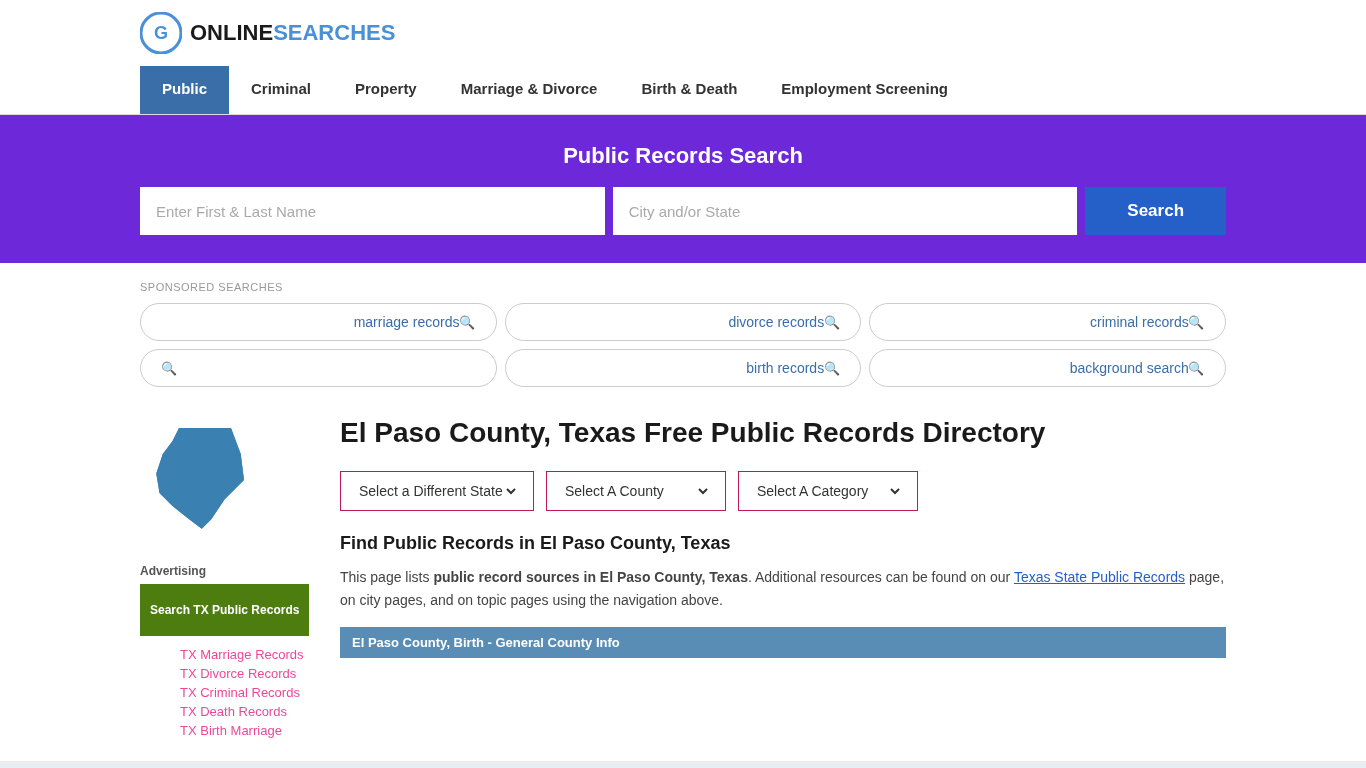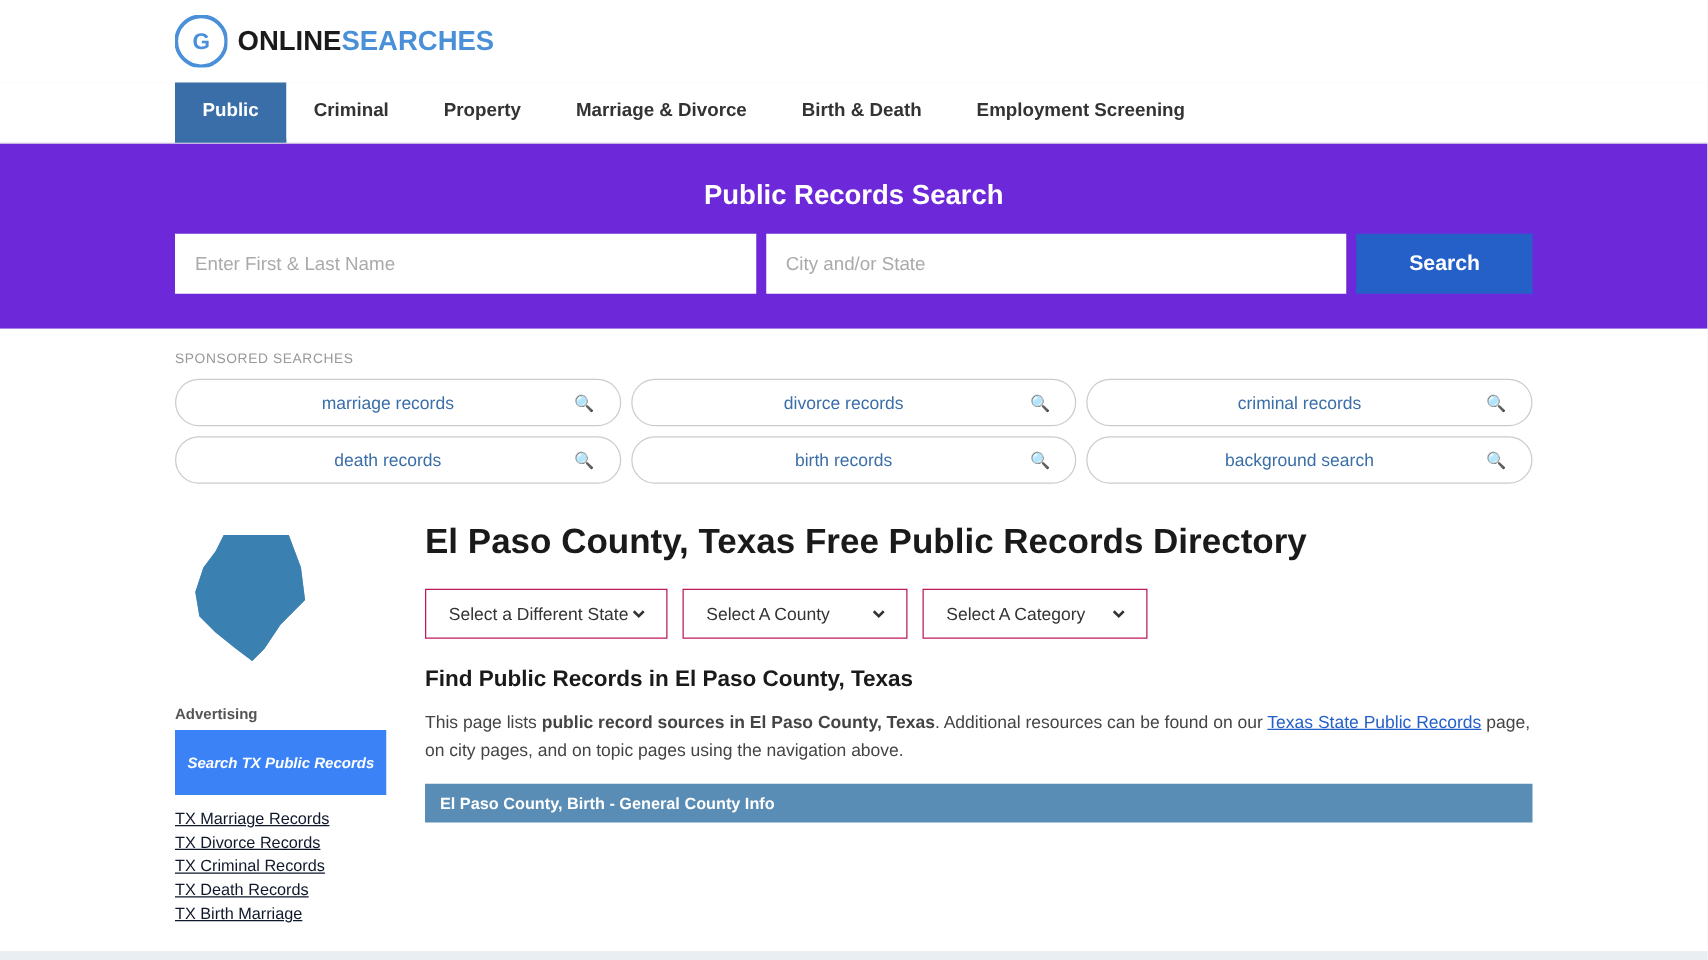--- a/index.html
+++ b/index.html
@@ -27,32 +27,32 @@
     .search-btn { background: #2460c8; color: #fff; border: none; padding: 14px 42px; font-size: 17px; font-weight: bold; cursor: pointer; white-space: nowrap; }
 
     
     .main { padding: 0 140px; background: #fff; }
 
     
     .sponsored { padding: 18px 0 8px 0; }
     .sponsored-label { font-size: 11px; color: #999; text-transform: uppercase; letter-spacing: 0.5px; margin-bottom: 10px; }
     .sponsored-grid { display: grid; grid-template-columns: 1fr 1fr 1fr; gap: 8px; }
     .sponsored-tag { border: 1px solid #ccc; border-radius: 20px; padding: 10px 20px; display: flex; align-items: center; justify-content: space-between; cursor: pointer; }
-    .sponsored-tag-text { color: #3a6ea8; font-size: 14px; flex: 1; text-align: center; }
+    .sponsored-tag-text { color: #3a6ea8; font-size: 14px; flex: 1; text-align: right; }
     .sponsored-tag-icon { color: #888; font-size: 13px; }
 
     
     .content-body { display: flex; gap: 0; padding: 20px 0; }
     .sidebar { width: 200px; flex-shrink: 0; padding-right: 20px; }
     .texas-map { width: 130px; height: 130px; margin-bottom: 16px; }
     .sidebar-ad-label { font-size: 12px; color: #555; font-weight: bold; margin-bottom: 6px; }
-    .sidebar-ad-btn { background: #3b82f6; color: #fff; padding: 19px 10px; font-size: 12px; font-weight: bold; cursor: pointer; margin-bottom: 10px; display: inline-block; font-style: italic; }
+    .sidebar-ad-btn { background: #4d7c0f; color: #fff; padding: 19px 10px; font-size: 12px; font-weight: bold; cursor: pointer; margin-bottom: 10px; display: inline-block; }
     .sidebar-links { list-style: none; }
     .sidebar-links li { margin-bottom: 3px; }
-    .sidebar-links a { color: #0f172a; font-size: 13px; text-decoration: underline; cursor: pointer; }
+    .sidebar-links a { color: #ec4899; font-size: 13px; cursor: pointer; margin-left: 40px; }
 
     .content-main { flex: 1; }
     .page-title { font-size: 28px; font-weight: bold; color: #1a1a1a; margin-bottom: 20px; line-height: 1.3; }
 
     
     .dropdowns { display: flex; gap: 12px; margin-bottom: 22px; }
     .dropdown-select { border: 1px solid #be185d; background: #fff; padding: 10px 14px; font-size: 14px; color: #333; cursor: pointer; display: flex; align-items: center; justify-content: space-between; min-width: 180px; }
     .dropdown-select select { border: none; background: transparent; font-size: 14px; color: #333; cursor: pointer; outline: none; width: 100%; }
 
     .section-title { font-size: 18px; font-weight: bold; color: #1a1a1a; margin-bottom: 12px; }
@@ -109,21 +109,20 @@
       </div>
       <div class="sponsored-tag">
         <span class="sponsored-tag-text">divorce records</span>
         <span class="sponsored-tag-icon">🔍</span>
       </div>
       <div class="sponsored-tag">
         <span class="sponsored-tag-text">criminal records</span>
         <span class="sponsored-tag-icon">🔍</span>
       </div>
       <div class="sponsored-tag">
-        <span class="sponsored-tag-text">death records</span>
         <span class="sponsored-tag-icon">🔍</span>
       </div>
       <div class="sponsored-tag">
         <span class="sponsored-tag-text">birth records</span>
         <span class="sponsored-tag-icon">🔍</span>
       </div>
       <div class="sponsored-tag">
         <span class="sponsored-tag-text">background search</span>
         <span class="sponsored-tag-icon">🔍</span>
       </div>

